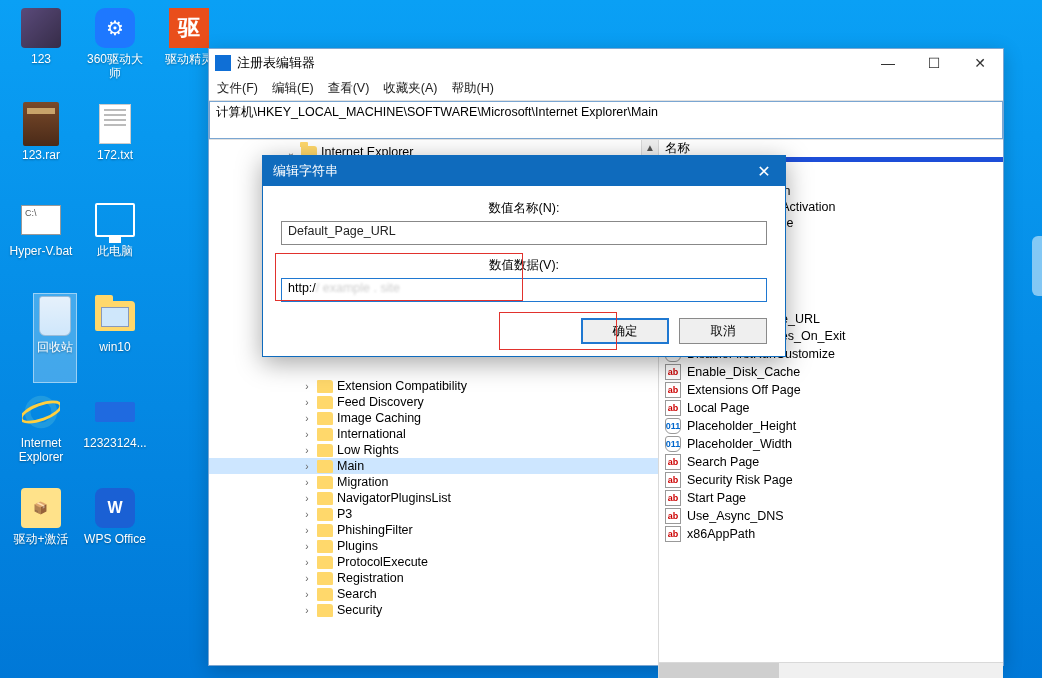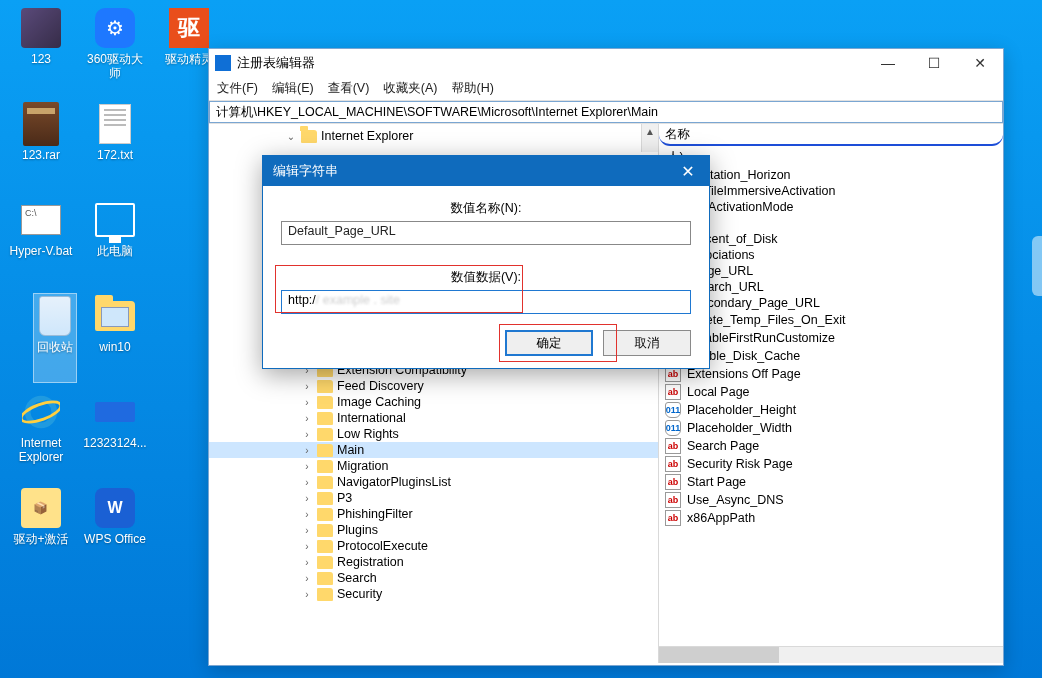--- a/index.html
+++ b/index.html
@@ -35,51 +35,51 @@
 
   
   .win { position:absolute; top:48px; left:208px; width:796px; height:618px; background:#fff; border:1px solid #7aa6d2; box-shadow:0 4px 18px rgba(0,0,0,.2);}
   .titlebar { height:28px; display:flex; align-items:center; justify-content:space-between; padding:0 0 0 6px; background:#fff;}
   .titlebar .left { display:flex; align-items:center; gap:6px; font-size:13px; }
   .tb-icon { width:16px;height:16px;background:#0f6fd6;display:inline-block;}
   .winbtns { display:flex; }
   .winbtn { width:46px;height:28px;display:flex;align-items:center;justify-content:center;font-size:14px;color:#333;}
   .menubar { height:24px; display:flex; align-items:center; gap:14px; padding:0 8px; font-size:12.5px; color:#222; border-bottom:1px solid #e1e1e1;}
   .menubar span { cursor:default; }
-  .addrbar { height:22px; border:1px solid #7aa6d2; margin:0 0 0 0; padding:2px 6px; font-size:12.5px; background:#fff; }
+  .addrbar { height:38px; border:1px solid #7aa6d2; margin:0 0 0 0; padding:2px 6px; font-size:12.5px; background:#fff; }
 
   .client { display:flex; height:calc(100% - 28px - 24px - 24px); border-top:1px solid #e1e1e1;}
   .leftpane { width:450px; border-right:1px solid #d9d9d9; overflow:auto; position:relative;}
   .rightpane { flex:1; display:flex; flex-direction:column; overflow:hidden;}
-  .rp-head { height:22px; border-bottom:2px solid #1d4ed8; display:flex; align-items:center; padding:0 6px; font-size:12.5px; background:#fff;border-radius:11px;}
+  .rp-head { height:22px; border-bottom:5px solid #1d4ed8; display:flex; align-items:center; padding:0 6px; font-size:12.5px; background:#fff;}
   .rp-list { flex:1; overflow:auto; padding:2px 0;}
   .rp-item { display:flex; align-items:center; gap:6px; padding:1px 6px; font-size:12.5px;}
   .val-icon { width:16px;height:16px;display:flex;align-items:center;justify-content:center;font-size:9px;border:1px solid #999;background:#fff;color:#c00;font-weight:bold;}
   .val-icon.bin { color:#0066cc; }
   .rp-scroll { height:17px;border-top:1px solid #d9d9d9;background:#f0f0f0;position:relative;}
   .rp-scroll .thumb{position:absolute;left:0;top:0;bottom:0;width:120px;background:#cfcfcf;}
 
   
   .tree { padding:4px 0 4px 0; font-size:12.5px;}
   .tnode { display:flex; align-items:center; gap:4px; padding:1px 4px; white-space:nowrap;}
   .tnode .exp { width:12px; color:#666; font-size:10px; text-align:center;}
   .tnode .fld { width:16px;height:13px;background:#ffd86b;border-radius:1px 3px 1px 1px;display:inline-block;position:relative;}
   .tnode .fld.open:before{content:"";position:absolute;left:-1px;top:-4px;width:8px;height:5px;background:#ffd86b;border-radius:1px 1px 0 0;}
   .tnode.selected { background:#cde6ff; }
   .indent-1{padding-left:76px;} .indent-2{padding-left:92px;}
   .tree-vscroll{position:absolute;right:0;top:0;width:17px;height:28px;background:#f0f0f0;border-left:1px solid #d9d9d9;display:flex;flex-direction:column;}
   .tvup{flex:0 0 14px;display:flex;align-items:center;justify-content:center;font-size:10px;color:#555;}
 
   
-  .dlg { position:absolute; top:106px; left:53px; width:448px; background:#fff; box-shadow:0 6px 24px rgba(0,0,0,.35); border:1px solid #0f6bbd;}
+  .dlg { position:absolute; top:106px; left:53px; width:524px; background:#fff; box-shadow:0 6px 24px rgba(0,0,0,.35); border:1px solid #0f6bbd;}
   .dlg-title { height:30px; background:#0f6bbd; color:#fff; display:flex; align-items:center; justify-content:space-between; padding:0 0 0 10px; font-size:13px;}
   .dlg-close { width:42px;height:30px;display:flex;align-items:center;justify-content:center;color:#fff;font-size:16px;}
   .dlg-body { padding:14px 18px 12px;}
   .dlg-label { font-size:12.5px; margin-bottom:4px;text-align:center;}
-  .dlg-ro { width:100%; height:24px; border:1px solid #888; background:#fff; padding:2px 6px; font-size:12.5px; margin-bottom:24px; color:#222;}
+  .dlg-ro { width:100%; height:24px; border:1px solid #888; background:#fff; padding:2px 6px; font-size:12.5px; margin-bottom:12px; color:#222;}
   .hl-red { position:absolute; border:1px solid #e1322d; pointer-events:none;}
   .dlg-input-wrap{position:relative;}
   .dlg-input{ width:100%; height:24px; border:1px solid #1f78d1; padding:2px 6px; font-size:12.5px; outline:none;}
   .dlg-input .faded{color:#bcbcbc;filter:blur(1px);}
   .dlg-btns { display:flex; justify-content:flex-end; gap:10px; margin-top:16px;}
   .dlg-btn { width:88px; height:26px; border:1px solid #8a8a8a; background:#efefef; font-size:12.5px; display:flex;align-items:center;justify-content:center;}
   .dlg-btn.primary { border:2px solid #1f78d1;}
 
   .side-pill{position:absolute;right:0;top:236px;width:10px;height:60px;background:rgba(255,255,255,.5);border-radius:6px 0 0 6px;}
 </style>

